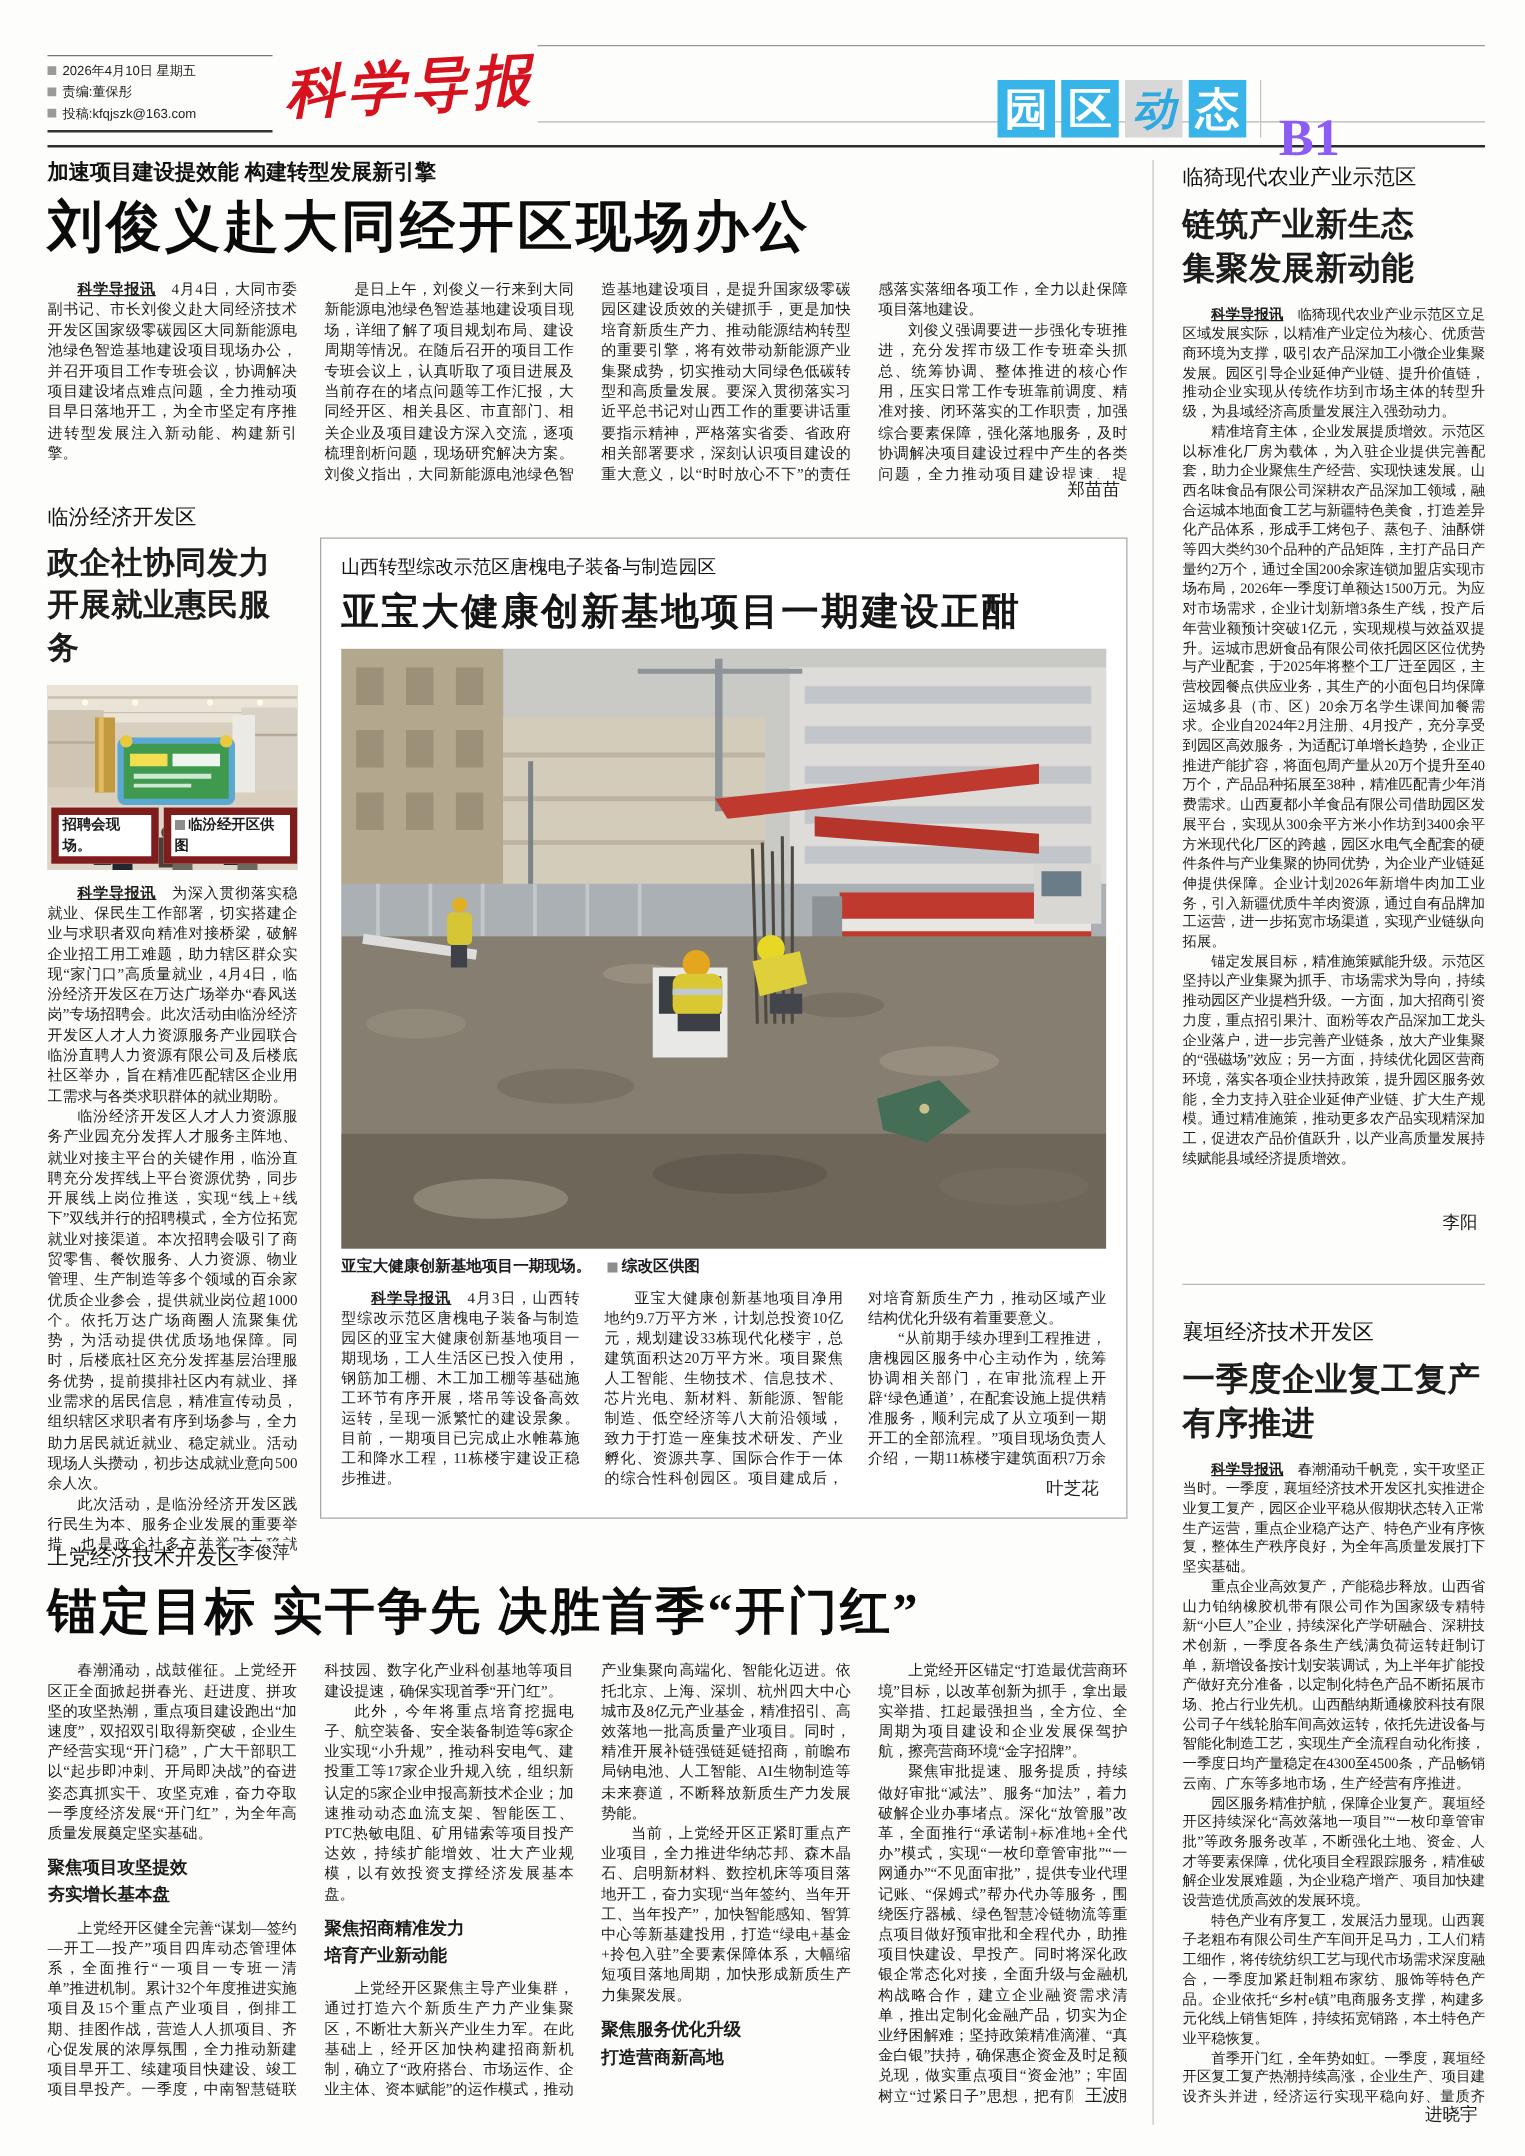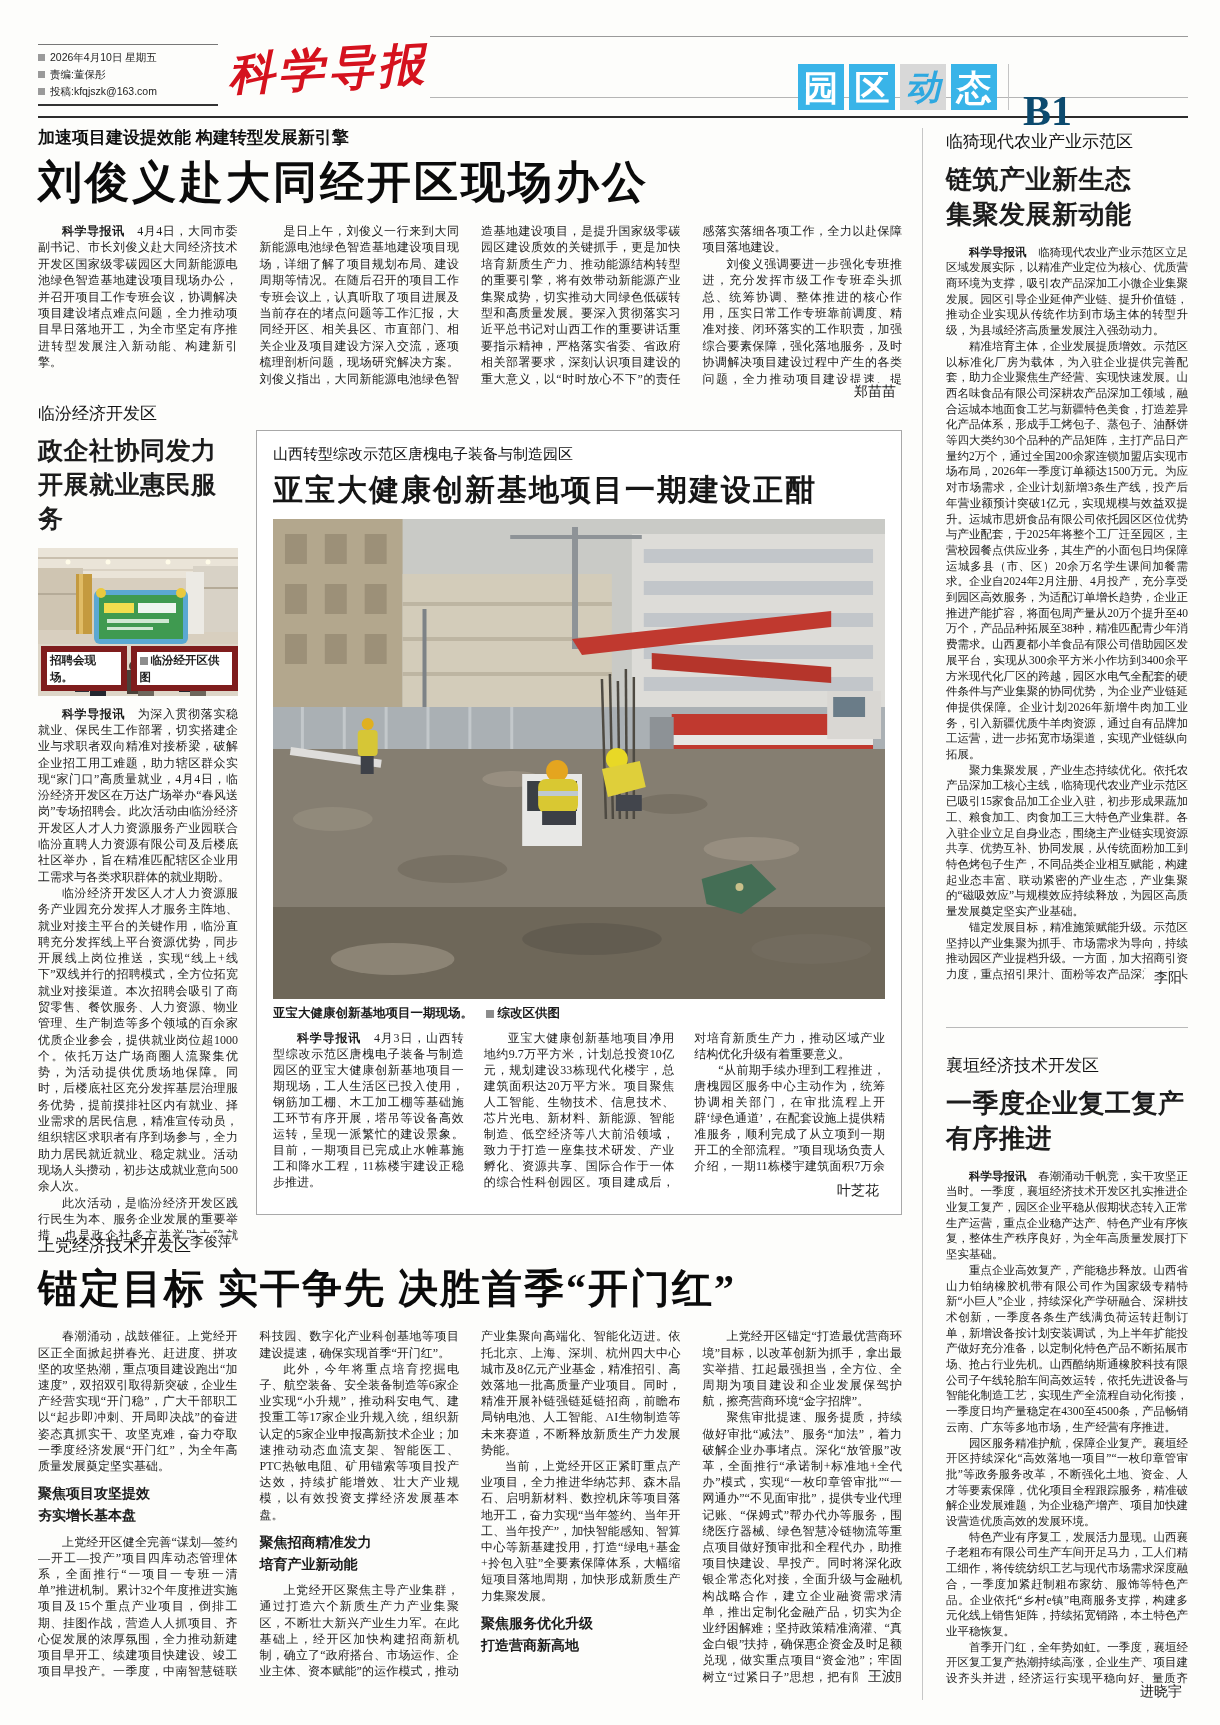--- a/index.html
+++ b/index.html
@@ -15,30 +15,30 @@
   .meta-row{font:10.5px/1.6 "Liberation Sans","DejaVu Sans",sans-serif;color:#222;white-space:nowrap;}
   .sq{display:inline-block;width:7px;height:7px;background:#9a9a9a;margin-right:5px;}
   .masthead{position:absolute;left:228px;top:46px;width:220px;font-size:46px;font-weight:bold;
         font-style:italic;color:#d5121e;letter-spacing:4px;transform:rotate(-3deg);line-height:1;}
   .banner{position:absolute;left:798px;top:42px;display:flex;align-items:center;gap:5px;}
   .char-box{width:46px;height:46px;background:#39b4e8;color:#fff;display:flex;align-items:center;
         justify-content:center;font:bold 35px/1 "Liberation Sans","DejaVu Sans",sans-serif;}
   .char-box.script{background:#d8d8d8;color:#2ea8e0;font-style:italic;
         font-family:"Liberation Serif","DejaVu Serif",serif;}
   .banner-sep{width:1px;height:46px;background:#c4c4c4;margin:0 9px 0 6px;}
-  .page-no{font:bold 42px/1 "Liberation Serif","DejaVu Serif",serif;color:#0c4a6e;margin-top:48px;}
+  .page-no{font:bold 42px/1 "Liberation Serif","DejaVu Serif",serif;color:#8b5cf6;margin-top:48px;}
 
   
   .kicker{font:17px/1.2 "Liberation Sans","DejaVu Sans",sans-serif;color:#111;}
   .kicker.bold{font-weight:bold;}
   h1,h2,h3{margin:0;}
   .flowwrap{position:relative;}
   .flow{text-align:justify;overflow:hidden;}
   .flow .para{margin:0;text-indent:2em;}
-  .flow .lead{font-family:"Liberation Sans","DejaVu Sans",sans-serif;font-weight:bold;}
+  .flow .lead{font-family:"Liberation Sans","DejaVu Sans",sans-serif;font-weight:bold;text-decoration:underline;}
   .flow .subhead{font:bold 14px/1.55 "Liberation Sans","DejaVu Sans",sans-serif;margin:9px 0 7px;
         text-indent:0;white-space:pre-line;}
   .byline{position:absolute;right:6px;bottom:0;font-weight:normal;font-size:14px;
         background:#fdfdfb;padding-left:10px;margin:0;}
   .vrule{position:absolute;left:922px;top:128px;width:1px;height:1572px;background:#c6c6c6;}
 
   
   .story-datong{position:absolute;left:38px;top:128px;width:864px;}
   .story-datong h1{font:bold 44px/1.15 "Liberation Sans","DejaVu Sans",sans-serif;
         letter-spacing:3px;margin-top:9px;color:#0b0b0b;}
@@ -310,21 +310,20 @@
   </section>
 
   <aside class="story-linyi">
     <div class="kicker">临猗现代农业产业示范区</div>
     <h2>链筑产业新生态
 集聚发展新动能</h2>
     <div class="flowwrap">
       <div class="flow">
           <p class="para"><b class="lead">科学导报讯</b>　临猗现代农业产业示范区立足区域发展实际，以精准产业定位为核心、优质营商环境为支撑，吸引农产品深加工小微企业集聚发展。园区引导企业延伸产业链、提升价值链，推动企业实现从传统作坊到市场主体的转型升级，为县域经济高质量发展注入强劲动力。</p>
           <p class="para">精准培育主体，企业发展提质增效。示范区以标准化厂房为载体，为入驻企业提供完善配套，助力企业聚焦生产经营、实现快速发展。山西名味食品有限公司深耕农产品深加工领域，融合运城本地面食工艺与新疆特色美食，打造差异化产品体系，形成手工烤包子、蒸包子、油酥饼等四大类约30个品种的产品矩阵，主打产品日产量约2万个，通过全国200余家连锁加盟店实现市场布局，2026年一季度订单额达1500万元。为应对市场需求，企业计划新增3条生产线，投产后年营业额预计突破1亿元，实现规模与效益双提升。运城市思妍食品有限公司依托园区区位优势与产业配套，于2025年将整个工厂迁至园区，主营校园餐点供应业务，其生产的小面包日均保障运城多县（市、区）20余万名学生课间加餐需求。企业自2024年2月注册、4月投产，充分享受到园区高效服务，为适配订单增长趋势，企业正推进产能扩容，将面包周产量从20万个提升至40万个，产品品种拓展至38种，精准匹配青少年消费需求。山西夏都小羊食品有限公司借助园区发展平台，实现从300余平方米小作坊到3400余平方米现代化厂区的跨越，园区水电气全配套的硬件条件与产业集聚的协同优势，为企业产业链延伸提供保障。企业计划2026年新增牛肉加工业务，引入新疆优质牛羊肉资源，通过自有品牌加工运营，进一步拓宽市场渠道，实现产业链纵向拓展。</p>
-          <p class="para">聚力集聚发展，产业生态持续优化。依托农产品深加工核心主线，临猗现代农业产业示范区已吸引15家食品加工企业入驻，初步形成果蔬加工、粮食加工、肉食加工三大特色产业集群。各入驻企业立足自身业态，围绕主产业链实现资源共享、优势互补、协同发展，从传统面粉加工到特色烤包子生产，不同品类企业相互赋能，构建起业态丰富、联动紧密的产业生态，产业集聚的“磁吸效应”与规模效应持续释放，为园区高质量发展奠定坚实产业基础。</p>
           <p class="para">锚定发展目标，精准施策赋能升级。示范区坚持以产业集聚为抓手、市场需求为导向，持续推动园区产业提档升级。一方面，加大招商引资力度，重点招引果汁、面粉等农产品深加工龙头企业落户，进一步完善产业链条，放大产业集聚的“强磁场”效应；另一方面，持续优化园区营商环境，落实各项企业扶持政策，提升园区服务效能，全力支持入驻企业延伸产业链、扩大生产规模。通过精准施策，推动更多农产品实现精深加工，促进农产品价值跃升，以产业高质量发展持续赋能县域经济提质增效。</p>
         </div>
       <p class="byline">李阳</p>
     </div>
   </aside>
 
   <div class="rail-divider"></div>
 
   <aside class="story-xiangyuan">
     <div class="kicker">襄垣经济技术开发区</div>

